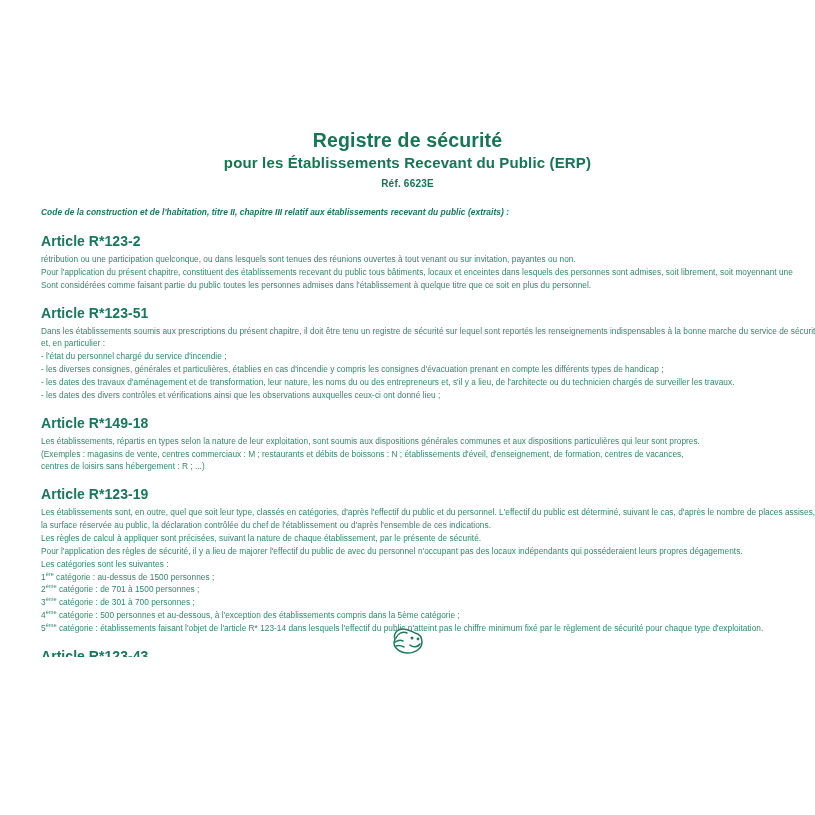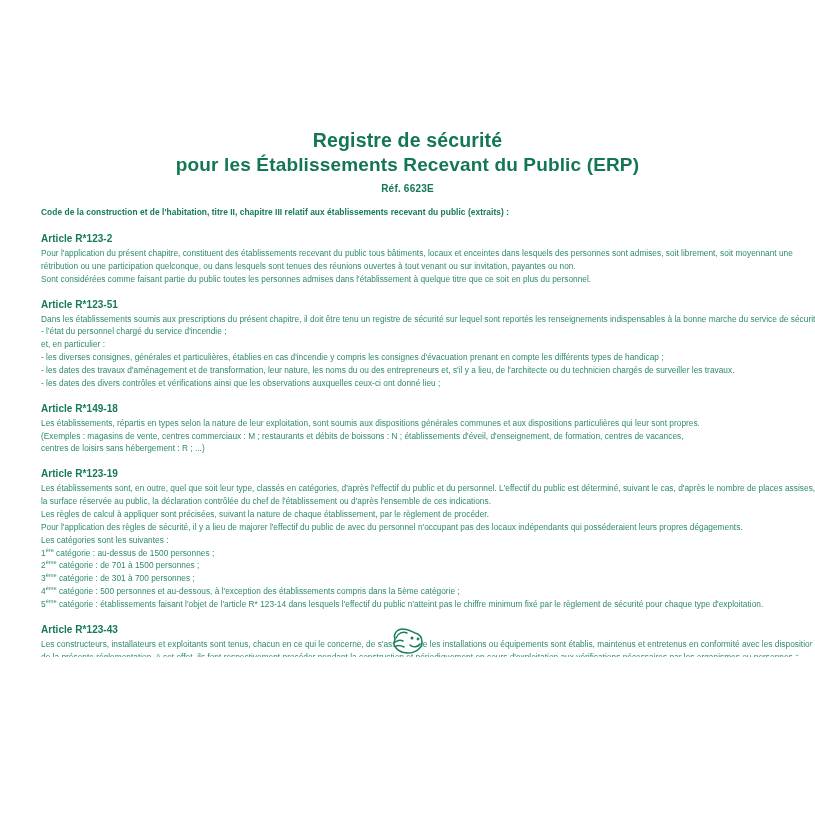--- a/index.html
+++ b/index.html
@@ -51,21 +51,21 @@
     text-align: center;
     color: #137752;
   }
   .title-line1 {
     font-size: 19.5px;
     font-weight: bold;
     letter-spacing: 0.15px;
     line-height: 1.28;
   }
   .title-line2 {
-    font-size: 19px;
+    font-size: 15px;
     font-weight: bold;
     letter-spacing: 0.15px;
     line-height: 1.28;
   }
   .title-ref {
     font-size: 10px;
     font-weight: bold;
     margin-top: 6px;
     letter-spacing: 0.2px;
   }
@@ -77,26 +77,27 @@
     width: 742px;
     color: #2a8566;
   }
   .intro {
     font-size: 8.4px;
     font-weight: bold;
     line-height: 1.42;
     color: #15795a;
     letter-spacing: 0.05px;
     margin-bottom: 12px;
+    font-style: italic;
   }
   .article {
     margin-bottom: 11px;
   }
   .art-head {
-    font-size: 10px;
+    font-size: 14px;
     font-weight: bold;
     color: #15795a;
     line-height: 1.5;
     letter-spacing: 0.05px;
     margin-bottom: 1px;
   }
   .art-para {
     font-size: 8.3px;
     font-weight: normal;
     color: #2f8a6c;
@@ -148,44 +149,44 @@
     <div class="title-line1">Registre de sécurité</div>
     <div class="title-line2">pour les Établissements Recevant du Public (ERP)</div>
     <div class="title-ref">Réf. 6623E</div>
   </div>
 
   <div class="body-block">
     <div class="intro">Code de la construction et de l'habitation, titre II, chapitre III relatif aux établissements recevant du public (extraits) :</div>
     <div id="articles-container">
         <div class="article">
           <div class="art-head">Article R*123-2</div>
+          <div class="art-para">rétribution ou une participation quelconque, ou dans lesquels sont tenues des réunions ouvertes à tout venant ou sur invitation, payantes ou non.</div>
           <div class="art-para">Pour l'application du présent chapitre, constituent des établissements recevant du public tous bâtiments, locaux et enceintes dans lesquels des personnes sont admises, soit librement, soit moyennant une</div>
-          <div class="art-para">rétribution ou une participation quelconque, ou dans lesquels sont tenues des réunions ouvertes à tout venant ou sur invitation, payantes ou non.</div>
           <div class="art-para">Sont considérées comme faisant partie du public toutes les personnes admises dans l'établissement à quelque titre que ce soit en plus du personnel.</div>
         </div>
         <div class="article">
           <div class="art-head">Article R*123-51</div>
           <div class="art-para">Dans les établissements soumis aux prescriptions du présent chapitre, il doit être tenu un registre de sécurité sur lequel sont reportés les renseignements indispensables à la bonne marche du service de sécurité</div>
+          <div class="art-para">et, en particulier :</div>
           <div class="art-para">- l'état du personnel chargé du service d'incendie ;</div>
-          <div class="art-para">et, en particulier :</div>
           <div class="art-para">- les diverses consignes, générales et particulières, établies en cas d'incendie y compris les consignes d'évacuation prenant en compte les différents types de handicap ;</div>
           <div class="art-para">- les dates des travaux d'aménagement et de transformation, leur nature, les noms du ou des entrepreneurs et, s'il y a lieu, de l'architecte ou du technicien chargés de surveiller les travaux.</div>
           <div class="art-para">- les dates des divers contrôles et vérifications ainsi que les observations auxquelles ceux-ci ont donné lieu ;</div>
         </div>
         <div class="article">
           <div class="art-head">Article R*149-18</div>
           <div class="art-para">Les établissements, répartis en types selon la nature de leur exploitation, sont soumis aux dispositions générales communes et aux dispositions particulières qui leur sont propres.</div>
           <div class="art-para">(Exemples : magasins de vente, centres commerciaux : M ; restaurants et débits de boissons : N ; établissements d'éveil, d'enseignement, de formation, centres de vacances,</div>
           <div class="art-para">centres de loisirs sans hébergement : R ; ...)</div>
         </div>
         <div class="article">
           <div class="art-head">Article R*123-19</div>
           <div class="art-para">Les établissements sont, en outre, quel que soit leur type, classés en catégories, d'après l'effectif du public et du personnel. L'effectif du public est déterminé, suivant le cas, d'après le nombre de places assises,</div>
           <div class="art-para">la surface réservée au public, la déclaration contrôlée du chef de l'établissement ou d'après l'ensemble de ces indications.</div>
-          <div class="art-para">Les règles de calcul à appliquer sont précisées, suivant la nature de chaque établissement, par le règlement de procéder.</div>
+          <div class="art-para">Les règles de calcul à appliquer sont précisées, suivant la nature de chaque établissement, par le présente de sécurité.</div>
           <div class="art-para">Pour l'application des règles de sécurité, il y a lieu de majorer l'effectif du public de avec du personnel n'occupant pas des locaux indépendants qui posséderaient leurs propres dégagements.</div>
           <div class="art-para">Les catégories sont les suivantes :</div>
           <div class="art-para"><span>1</span><sup class="ord">ère</sup><span> catégorie : au-dessus de 1500 personnes ;</span></div>
           <div class="art-para"><span>2</span><sup class="ord">ème</sup><span> catégorie : de 701 à 1500 personnes ;</span></div>
           <div class="art-para"><span>3</span><sup class="ord">ème</sup><span> catégorie : de 301 à 700 personnes ;</span></div>
           <div class="art-para"><span>4</span><sup class="ord">ème</sup><span> catégorie : 500 personnes et au-dessous, à l'exception des établissements compris dans la 5ème catégorie ;</span></div>
           <div class="art-para"><span>5</span><sup class="ord">ème</sup><span> catégorie : établissements faisant l'objet de l'article R* 123-14 dans lesquels l'effectif du public n'atteint pas le chiffre minimum fixé par le règlement de sécurité pour chaque type d'exploitation.</span></div>
         </div>
         <div class="article">
           <div class="art-head">Article R*123-43</div>

